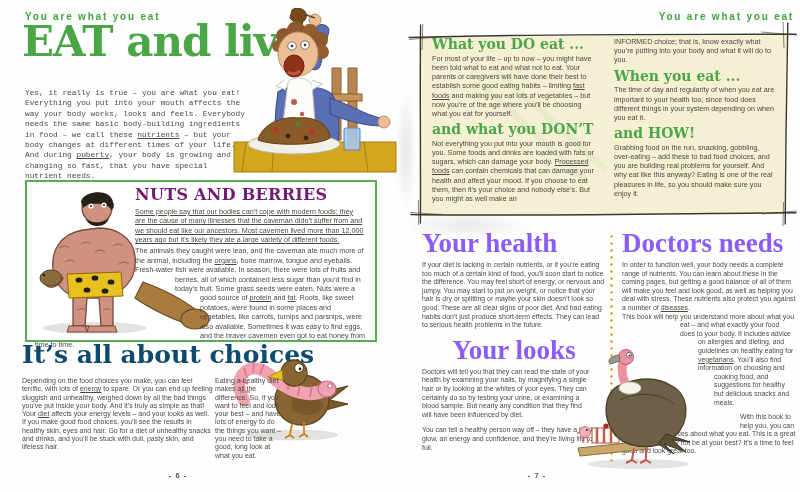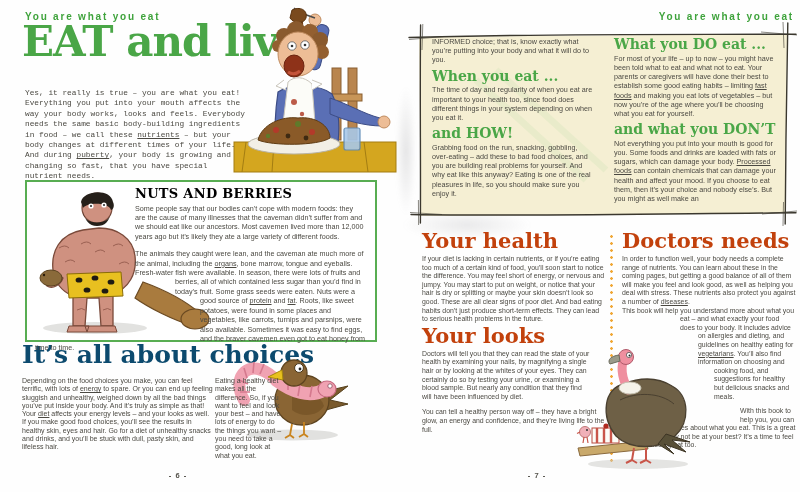--- a/index.html
+++ b/index.html
@@ -14,39 +14,39 @@
   .pageno{font-size:7.5px;font-weight:bold;color:#55534c;letter-spacing:1px;text-align:center;}
   p{margin:0;}
   
   .main-title{left:22px;top:21px;font-size:42px;line-height:1;color:#4aa647;letter-spacing:-1px;margin:0;}
   .intro{left:25px;top:88px;width:224px;font-size:7.8px;line-height:10.4px;font-family:Liberation Mono, monospace;}
   .nuts-box{left:25px;top:180px;width:352px;height:162px;border:2px solid #58ad52;background:#fff;box-sizing:border-box;}
   .nuts-content{position:relative;height:100%;padding:5px 10px 0 8px;z-index:1;}
   .nuts-f1{float:left;clear:left;width:100px;height:92px;}
   .nuts-f2{float:left;clear:left;width:140px;height:18px;}
   .nuts-f3{float:left;clear:left;width:165px;height:40px;}
-  .nuts-h{font-size:13px;letter-spacing:.3px;color:#000000;margin:0 0 3px 0;line-height:1.05;}
+  .nuts-h{font-size:16px;letter-spacing:.3px;color:#701a75;margin:0 0 3px 0;line-height:1.05;}
   .nuts-p{font-size:7.2px;line-height:9.4px;}
-  .nuts-p1{margin-bottom:8px;}
+  .nuts-p1{margin-bottom:2px;text-decoration:underline;}
   .choices-title{left:22px;top:342px;font-size:25px;color:#0c4a6e;margin:0;line-height:1;}
   .c1{left:22px;top:377px;width:192px;font-size:7px;line-height:8.3px;}
   .c2{left:215px;top:377px;width:186px;font-size:7px;line-height:8.3px;}
   .c2-spacer{float:right;width:116px;height:88px;}
   .pageno-left{left:58px;top:471px;width:240px;}
   
   .runhead-right{right:6px;top:11px;text-align:right;}
   .sketch-box{left:406px;top:20px;width:392px;height:208px;}
   .box-cols{position:absolute;left:26px;top:17px;width:344px;display:flex;gap:20px;}
   .bcol{flex:1;font-size:7.2px;line-height:9.2px;}
   .box-h{font-size:14px;color:#4aa647;margin:4px 0 2px 0;line-height:1.05;}
   .box-h.first{margin-top:0;}
   .lcol{left:422px;top:230px;width:184px;font-size:6.9px;line-height:8.6px;}
   .rcol{left:622px;top:230px;width:174px;font-size:6.9px;line-height:8.6px;}
-  .low-h{font-size:21px;margin:0 0 4px 0;line-height:1;color:#c2410c;}
-  .low-h.later{margin-top:1px;}
+  .low-h{font-size:27px;margin:0 0 4px 0;line-height:1;color:#8b5cf6;font-family:Liberation Serif, serif;}
+  .low-h.later{margin-top:7px;text-align:center;}
   .looks-p1{width:170px;margin-bottom:7px;}
   .divider{left:610px;top:233px;width:3px;height:230px;
            background-image:radial-gradient(circle,#f0a735 1.2px,rgba(0,0,0,0) 1.5px);
            background-size:3px 7px;background-repeat:repeat-y;z-index:1;}
   .gf{float:left;clear:left;}
   .gf1{width:0;height:16px;}.gf2{width:58px;height:18px;}.gf3{width:76px;height:18px;}
   .gf4{width:62px;height:18px;}.gf5{width:92px;height:26px;}.gf6{width:118px;height:18px;}
   .charge-p2{margin-top:6px;}
   .pageno-right{left:417px;top:471px;width:240px;}
   .vulture{left:576px;top:348px;z-index:2;}
@@ -211,31 +211,31 @@
           <path d="M3 19.5 L38 16.5"></path>
             <path d="M16.8 4 L16 30"></path>
           <path d="M356 194 L391 191"></path>
             <path d="M377.5 182 L377 206"></path>
           <path d="M4 192.5 L36 194.5"></path>
             <path d="M12.4 180 L12.6 205"></path>
         </g>
       </svg>
       <div class="box-cols">
         <div class="bcol">
+          <h3 class="serif-h box-h first">What you DO eat ...</h3>
+          <p><span>For most of your life – up to now – you might have been told what to eat and what not to eat. Your parents or caregivers will have done their best to establish some good eating habits – limiting </span><span class="u">fast foods</span><span> and making you eat lots of vegetables – but now you’re of the age where you’ll be choosing what you eat for yourself.</span></p>
+          <h3 class="serif-h box-h">and what you DON’T</h3>
+          <p><span>Not everything you put into your mouth is good for you. Some foods and drinks are loaded with fats or sugars, which can damage your body. </span><span class="u">Processed foods</span><span> can contain chemicals that can damage your health and affect your mood. If you choose to eat them, then it’s your choice and nobody else’s. But you might as well make an</span></p>
+        </div>
+        <div class="bcol">
           <p>INFORMED choice; that is, know exactly what you’re putting into your body and what it will do to you.</p>
           <h3 class="serif-h box-h">When you eat ...</h3>
           <p>The time of day and regularity of when you eat are important to your health too, since food does different things in your system depending on when you eat it.</p>
           <h3 class="serif-h box-h">and HOW!</h3>
           <p>Grabbing food on the run, snacking, gobbling, over-eating – add these to bad food choices, and you are building real problems for yourself. And why eat like this anyway? Eating is one of the real pleasures in life, so you should make sure you enjoy it.</p>
-        </div>
-        <div class="bcol">
-          <h3 class="serif-h box-h first">What you DO eat ...</h3>
-          <p><span>For most of your life – up to now – you might have been told what to eat and what not to eat. Your parents or caregivers will have done their best to establish some good eating habits – limiting </span><span class="u">fast foods</span><span> and making you eat lots of vegetables – but now you’re of the age where you’ll be choosing what you eat for yourself.</span></p>
-          <h3 class="serif-h box-h">and what you DON’T</h3>
-          <p><span>Not everything you put into your mouth is good for you. Some foods and drinks are loaded with fats or sugars, which can damage your body. </span><span class="u">Processed foods</span><span> can contain chemicals that can damage your health and affect your mood. If you choose to eat them, then it’s your choice and nobody else’s. But you might as well make an</span></p>
         </div>
       </div>
     </div>
 
     <div class="abs divider"></div>
 
     <div class="abs lcol">
       <h2 class="serif-h low-h">Your health</h2>
       <p>If your diet is lacking in certain nutrients, or if you’re eating too much of a certain kind of food, you’ll soon start to notice the difference. You may feel short of energy, or nervous and jumpy. You may start to put on weight, or notice that your hair is dry or splitting or maybe your skin doesn’t look so good. These are all clear signs of poor diet. And bad eating habits don’t just produce short-term effects. They can lead to serious health problems in the future.</p>
       <h2 class="serif-h low-h later">Your looks</h2>

